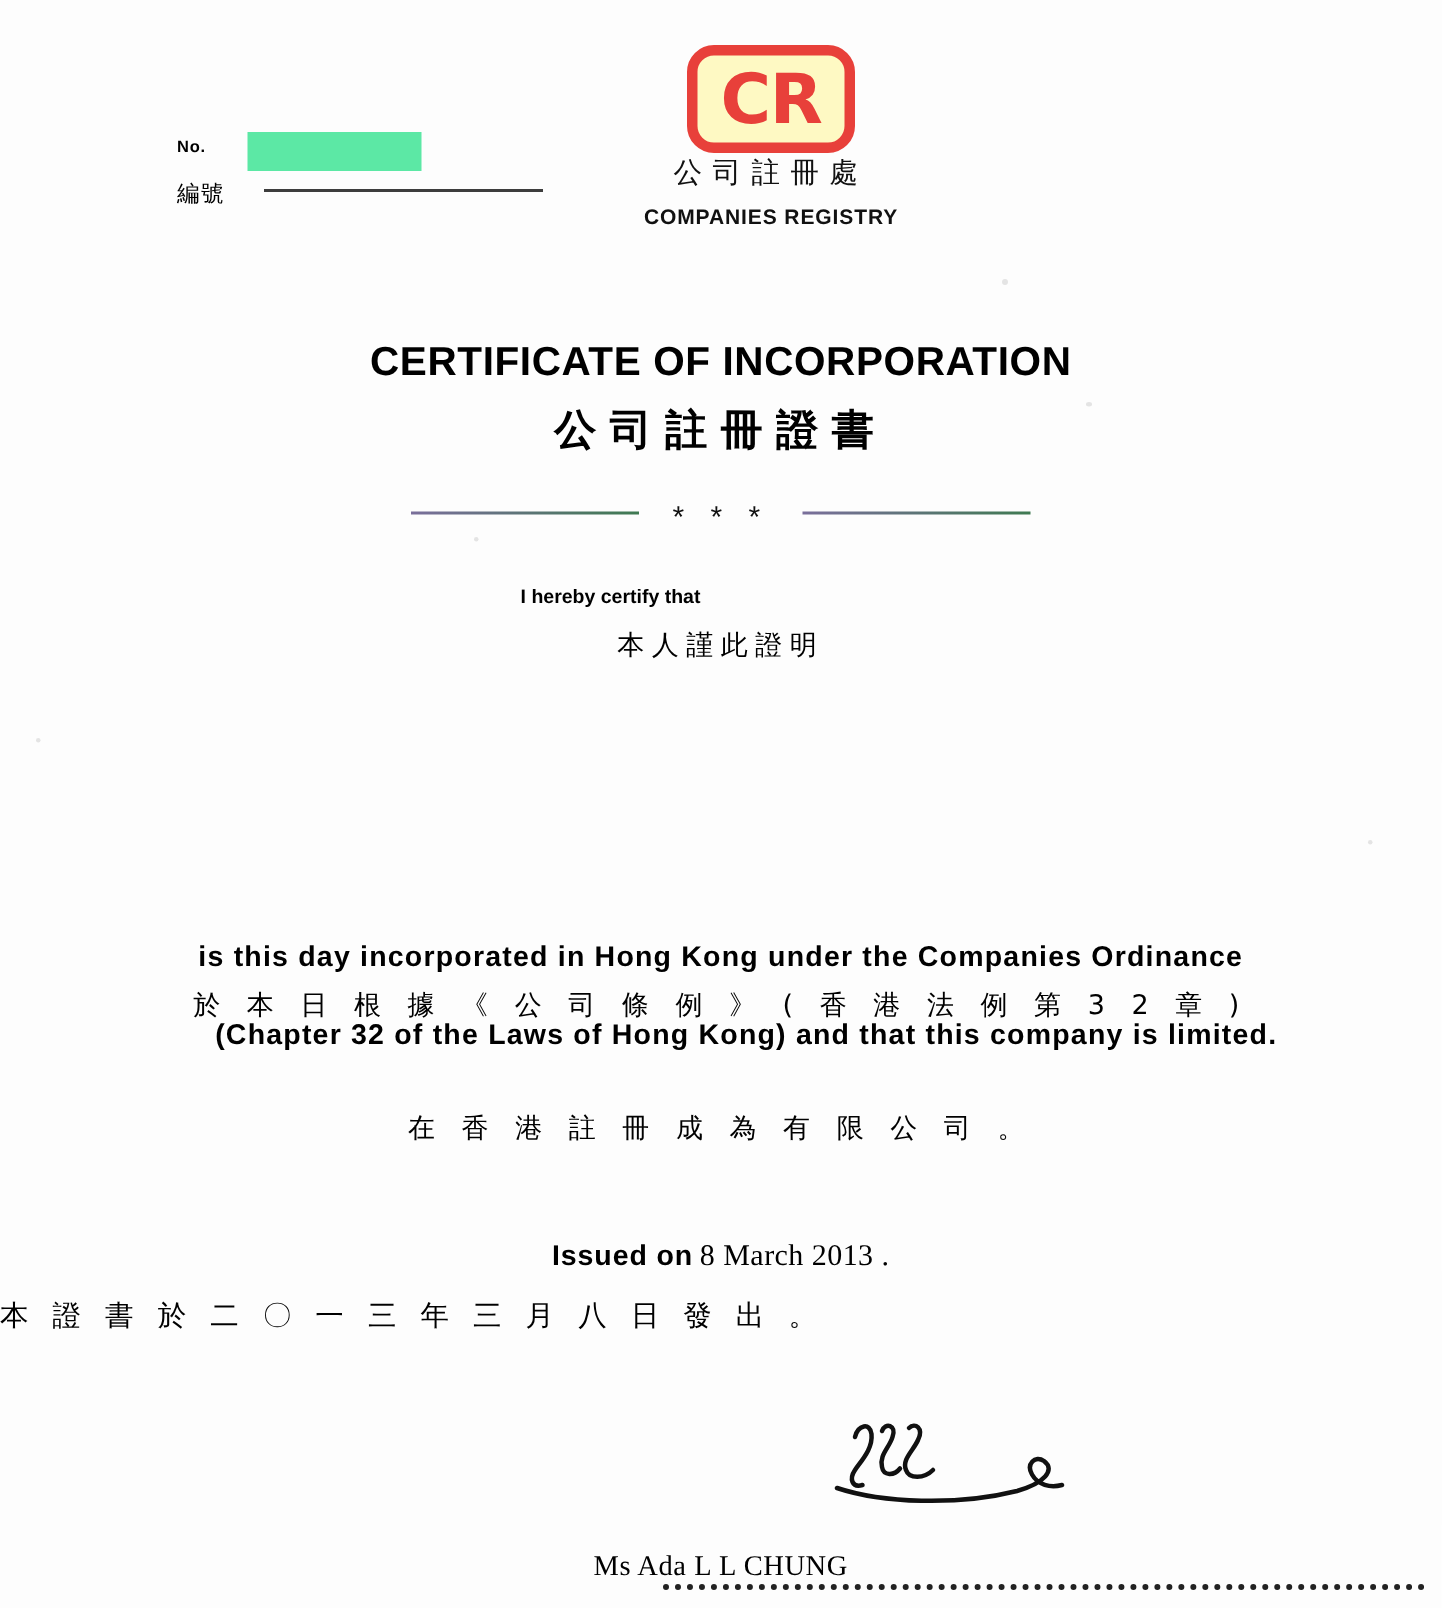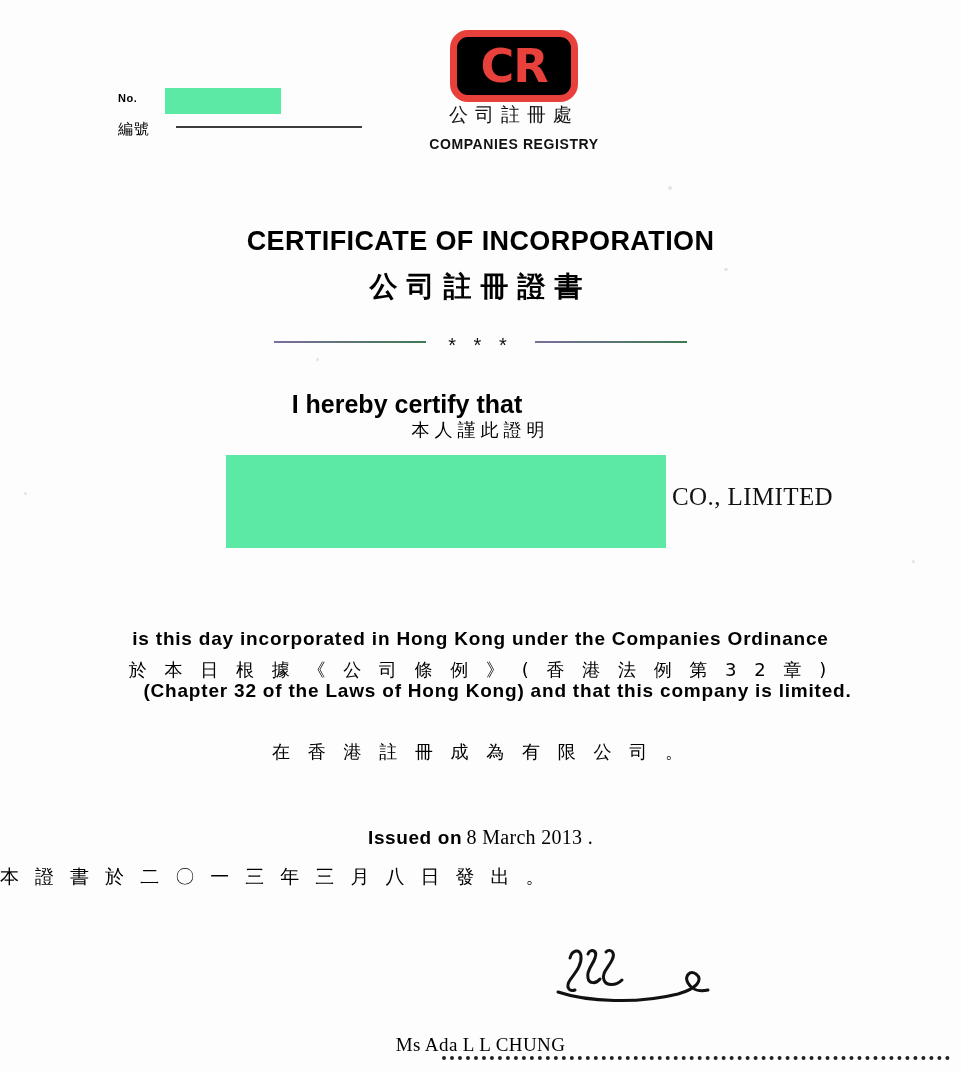--- a/index.html
+++ b/index.html
@@ -62,30 +62,30 @@
 
   
   .logo-wrap {
     position: absolute;
     left: 404px;
     top: 30px;
     width: 220px;
     text-align: center;
   }
   .cr-badge {
-    width: 128px;
+    width: 112px;
     height: 72px;
     margin: 0 auto;
     border: 7px solid #e8403a;
     border-radius: 18px;
     box-sizing: border-box;
     display: flex;
     align-items: center;
     justify-content: center;
-    background: #000000;
+    background: #fef9c3;
   }
   .cr-text {
     font-family: "DejaVu Sans", sans-serif;
     font-weight: bold;
     font-size: 46px;
     color: #e8403a;
     letter-spacing: -1px;
     line-height: 46px;
   }
   .registry-cn {
@@ -150,21 +150,21 @@
     transform: translateY(3px);
   }
 
   
   .certify-en {
     position: absolute;
     left: 0;
     top: 390px;
     width: 814px;
     text-align: center;
-    font-size: 25px;
+    font-size: 13px;
     font-weight: bold;
   }
   .certify-cn {
     position: absolute;
     left: 0;
     top: 418px;
     width: 961px;
     text-align: center;
     font-size: 18px;
     font-family: "DejaVu Sans", sans-serif;
@@ -309,24 +309,20 @@
 
   <div class="divider">
     <span class="rule"></span>
     <span class="stars">* * *</span>
     <span class="rule"></span>
   </div>
 
   <div class="certify-en">I hereby certify that</div>
   <div class="certify-cn">本人謹此證明</div>
 
-  <div class="company-row">
-    <div class="company-redact"></div>
-    <div class="company-suffix">CO., LIMITED</div>
-  </div>
 
   <div class="body-line-en" id="p1en">is this day incorporated in Hong Kong under the Companies Ordinance</div>
   <div class="body-line-cn" id="p1cn">於 本 日 根 據 《 公 司 條 例 》 ( 香 港 法 例 第 3 2 章 )</div>
   <div class="body-line-en" id="p2en">(Chapter 32 of the Laws of Hong Kong) and that this company is limited.</div>
   <div class="body-line-cn" id="p2cn">在 香 港 註 冊 成 為 有 限 公 司 。</div>
 
   <div class="issued-row">
     <span class="issued-label">Issued on</span>
     <span class="issued-date">8 March 2013 .</span>
   </div>

